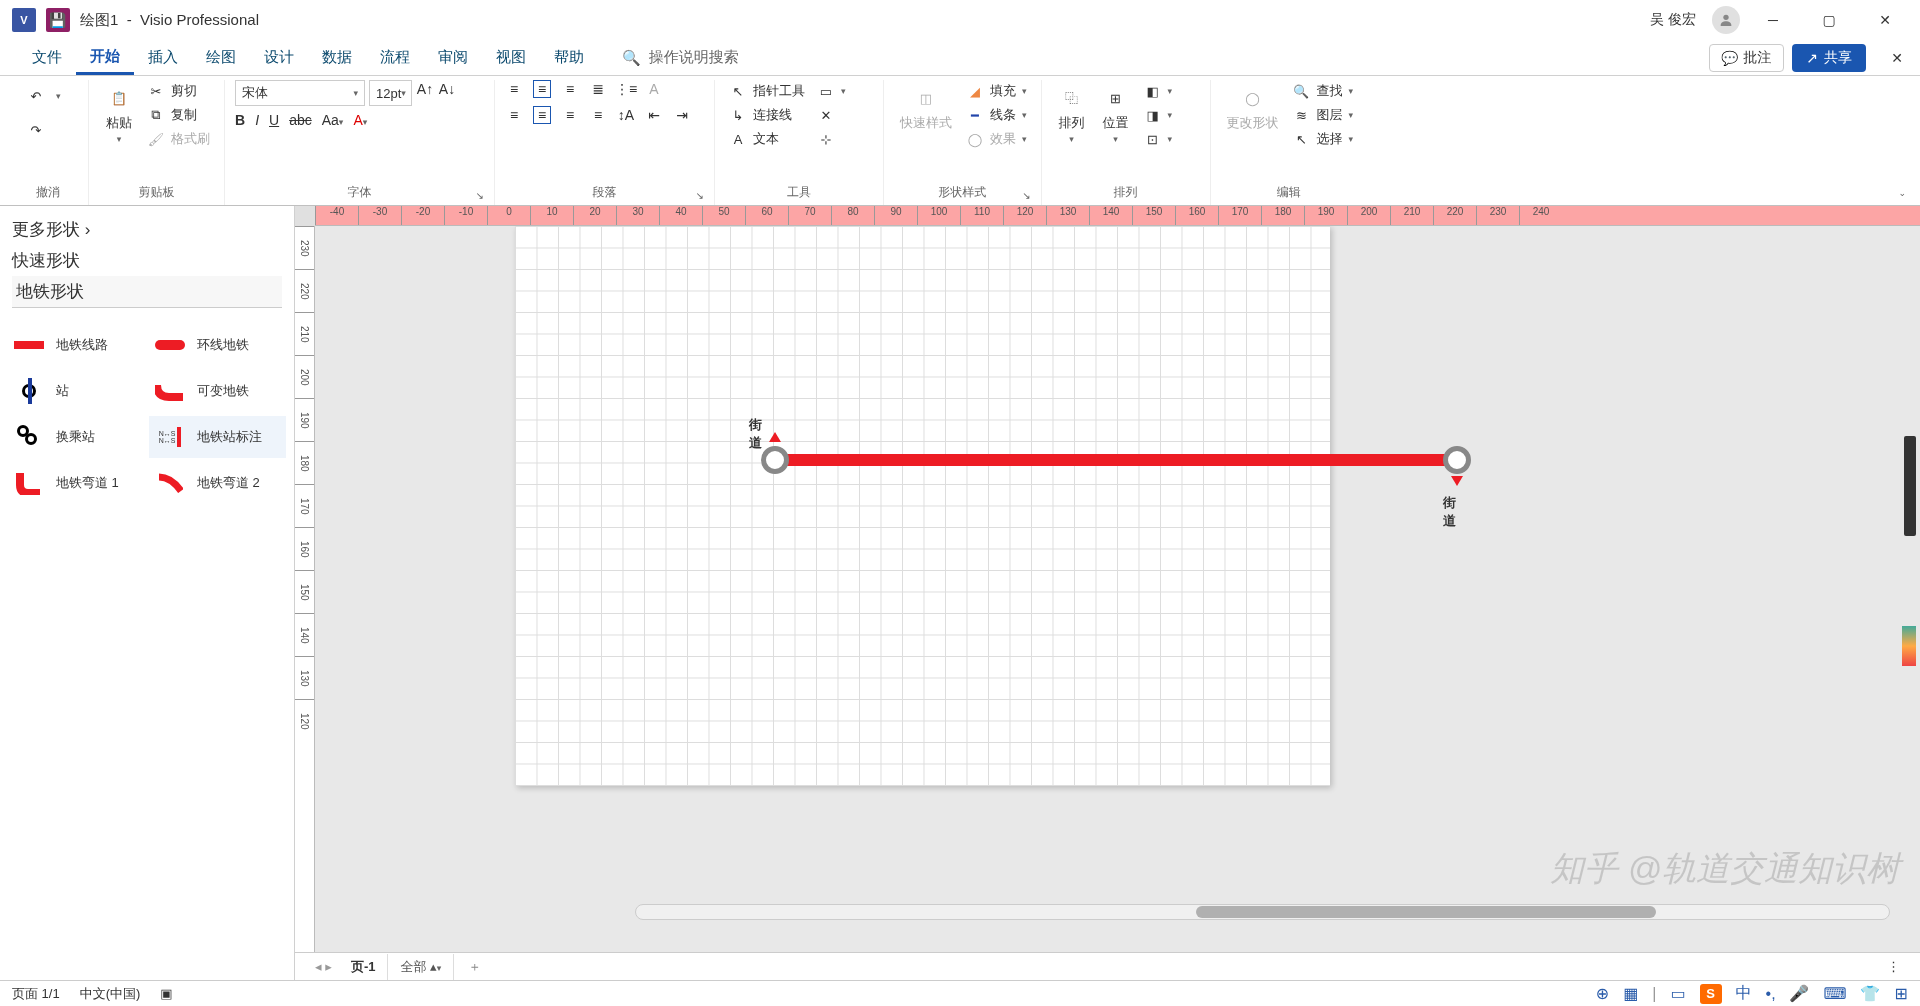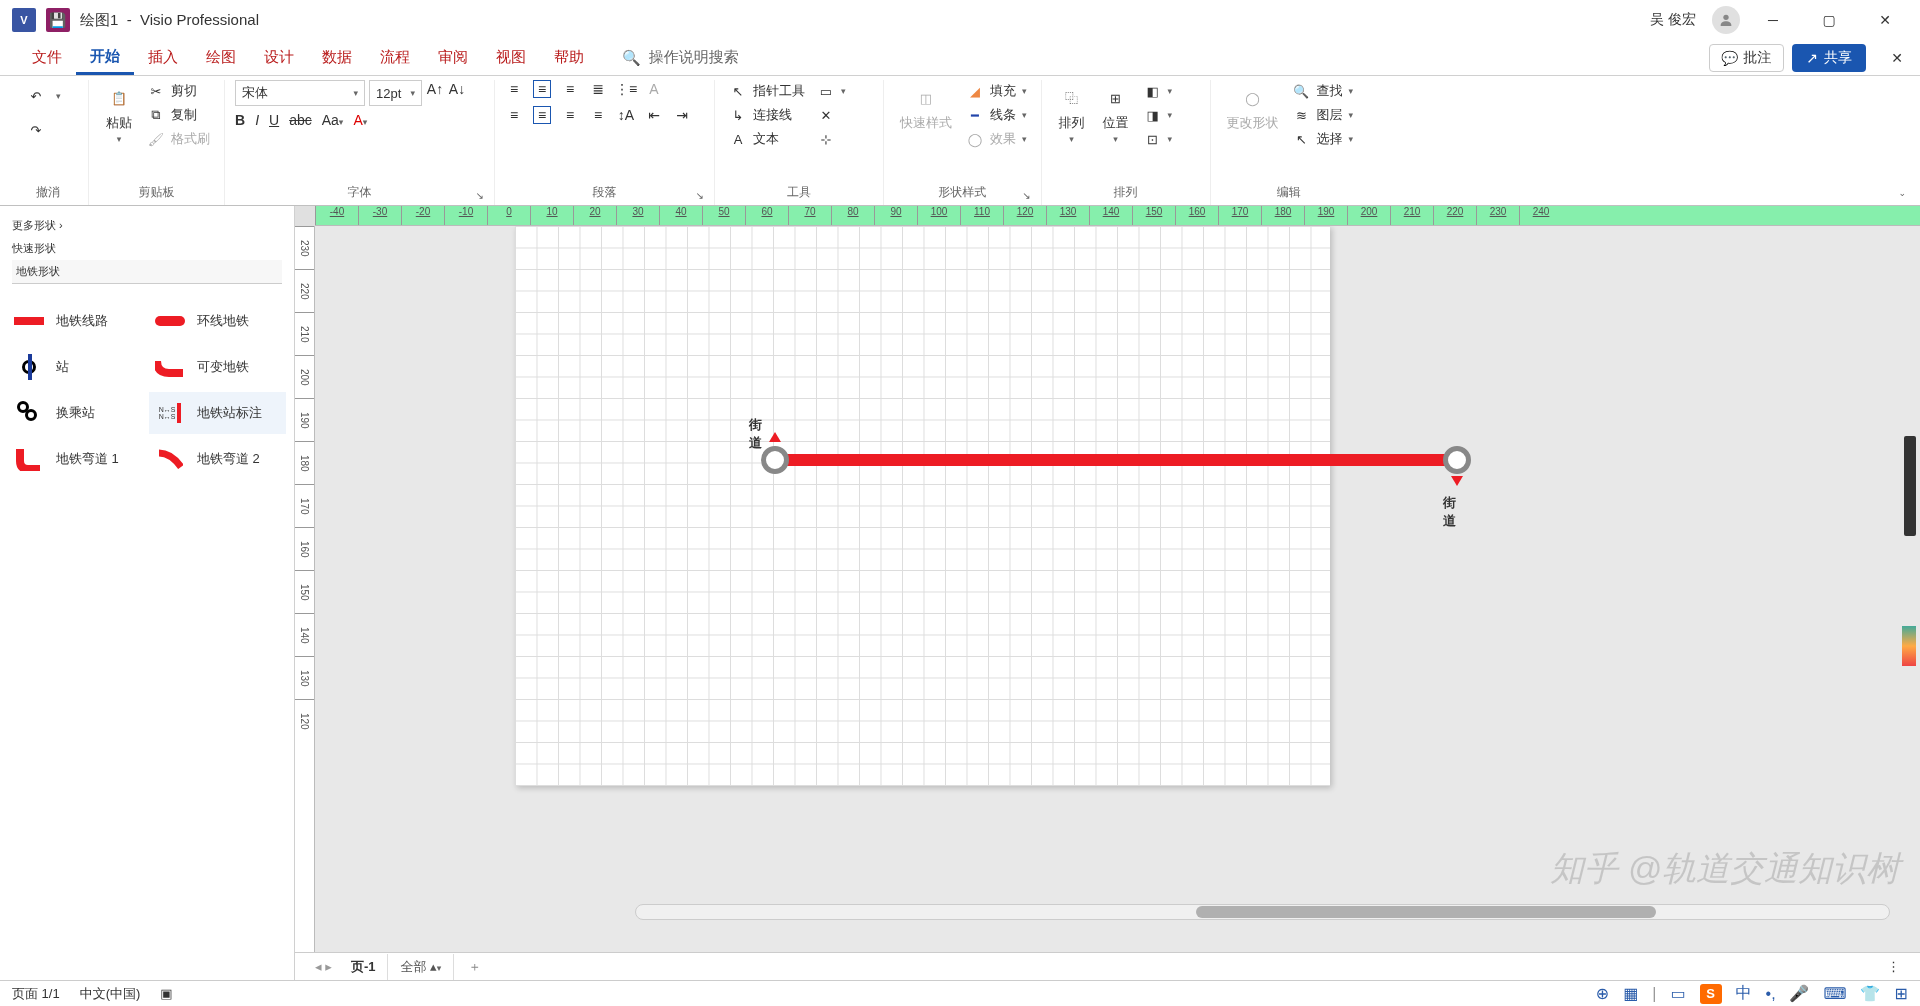--- a/index.html
+++ b/index.html
@@ -10,21 +10,21 @@
 .visio-icon { width: 24px; height: 24px; background: #3955a3; display:flex; align-items:center; justify-content:center; color:#fff; font-weight:bold; border-radius:2px; font-size:11px; }
 .save-icon { width: 24px; height: 24px; background: #8e2065; color:#fff; display:flex; align-items:center; justify-content:center; border-radius:2px; }
 .title-text { font-size: 15px; color: #333; }
 .title-spacer { flex: 1; }
 .user-name { font-size: 14px; color: #333; margin-right: 6px; }
 .user-avatar { width: 28px; height: 28px; border-radius: 50%; background: #e0e0e0; display:flex; align-items:center; justify-content:center; }
 .winbtn { width: 46px; height: 32px; display: flex; align-items: center; justify-content: center; color:#333; }
 
 
 .ribbon-tabs { height: 36px; display: flex; align-items: center; padding-left: 18px; gap: 0; border-bottom: 1px solid #d0d0d0; }
-.tab { padding: 6px 14px; font-size: 15px; color: #b91c1c; cursor: pointer; }
+.tab { padding: 6px 14px; font-size: 15px; color: #0c4a6e; cursor: pointer; }
 .tab.active { color: #1a56b0; font-weight: 600; border-bottom: 3px solid #1a56b0; }
 .search-box { display: flex; align-items: center; margin-left: 24px; color: #666; gap:8px; font-size: 15px;}
 .tab-spacer { flex: 1; }
 .comment-btn { border: 1px solid #ccc; border-radius: 4px; padding: 4px 12px; display:flex; align-items:center; gap:4px; font-size:14px; }
 .share-btn { background: #1a56b0; color: #fff; border-radius: 4px; padding: 5px 14px; display:flex; align-items:center; gap:6px; font-size:14px; margin: 0 8px; }
 
 
 .ribbon { height: 130px; background: #fff; border-bottom: 1px solid #c0c0c0; display: flex; padding: 4px 8px 0 8px; }
 .rgroup { border-right: 1px solid #eee; padding: 0 10px 2px 10px; display: flex; flex-direction: column; justify-content: space-between; }
 .rgroup-body { display:flex; gap: 4px; align-items:flex-start; flex:1; }
@@ -37,30 +37,30 @@
 .icon16 { width:18px; height:18px; display:inline-flex; align-items:center; justify-content:center; }
 .icon24 { width:28px; height:28px; display:inline-flex; align-items:center; justify-content:center; }
 .disabled { color:#aaa; }
 .chev { font-size:9px; color:#666; }
 
 
 .main { flex:1; display:flex; overflow:hidden; }
 .shapes-panel { width:295px; border-right:1px solid #d0d0d0; display:flex; flex-direction:column; background:#fff; }
 .shapes-header { display:flex; align-items:center; justify-content:space-between; padding: 8px 12px; font-size:20px; color:#2a5caa; }
 .shapes-search { margin: 4px 10px; border:1px solid #ccc; height:30px; display:flex; align-items:center; padding: 0 8px; color:#888; justify-content:space-between;}
-.shapes-links { padding: 8px 12px; font-size:11px; }
+.shapes-links { padding: 8px 12px; font-size:17px; }
 .shapes-links div { padding: 4px 0; }
 .shape-grid { display:grid; grid-template-columns: 1fr 1fr; gap: 4px 4px; padding: 8px; }
 .shape-item { display:flex; align-items:center; gap: 10px; padding: 6px 4px; font-size:13px; }
 .shape-item.sel { background:#eef4fb; }
 .shape-swatch { width:34px; height:30px; display:flex; align-items:center; justify-content:center; flex-shrink:0; }
 
 
 .canvas-wrap { flex:1; display:flex; flex-direction:column; background:#e0e0e0; position:relative; }
-.hruler { height:20px; background:#86efac; border-bottom:1px solid #bbb; display:flex; font-size:10px; color:#555; overflow:hidden; margin-left:20px;text-decoration:underline;}
+.hruler { height:20px; background:#fca5a5; border-bottom:1px solid #bbb; display:flex; font-size:10px; color:#555; overflow:hidden; margin-left:20px;}
 .hruler div { width:43px; flex-shrink:0; border-left:1px solid #999; text-align:center; position:relative;}
 .canvas-body { flex:1; display:flex; overflow:hidden; }
 .vruler { width:20px; background:#fff; border-right:1px solid #bbb; display:flex; flex-direction:column; font-size:10px; color:#555; }
 .vruler div { height:43px; border-top:1px solid #999; display:flex; align-items:center; justify-content:center; writing-mode:vertical-rl; }
 .canvas { flex:1; background:#e8e8e8; position:relative; overflow:hidden; }
 .page { position:absolute; background:#fff; left:200px; top:0; width:815px; height:560px; box-shadow: 2px 2px 6px rgba(0,0,0,0.2);
   background-image: linear-gradient(#ddd 1px, transparent 1px), linear-gradient(90deg, #ddd 1px, transparent 1px);
   background-size: 21.5px 21.5px; }
 .drawing { position:absolute; left:240px; top:220px; }
 .metro-line { height:12px; background:#ed1c24; width:680px; position:absolute; top:8px; left:20px; }
@@ -180,21 +180,21 @@
     <div class="rgroup-label">剪贴板</div>
   </div>
 
   <div class="rgroup" style="min-width:270px">
     <div class="rgroup-body" style="flex-direction:column; gap:6px;">
       <div style="display:flex; gap:4px;">
         <div class="fontbox" style="width:130px">
             <span>宋体</span>
             <span class="chev">▾</span>
           </div>
-        <div class="fontbox" style="width:53px">
+        <div class="fontbox" style="width:43px">
             <span>12pt</span>
             <span class="chev">▾</span>
           </div>
         <span class="icon16">A↑</span>
         <span class="icon16">A↓</span>
       </div>
       <div style="display:flex; gap:10px; align-items:center;">
         <span style="font-weight:bold">B</span>
         <span style="font-style:italic">I</span>
         <span style="text-decoration:underline">U</span>

